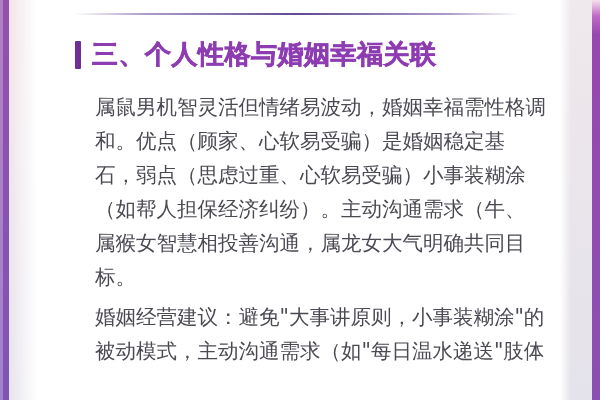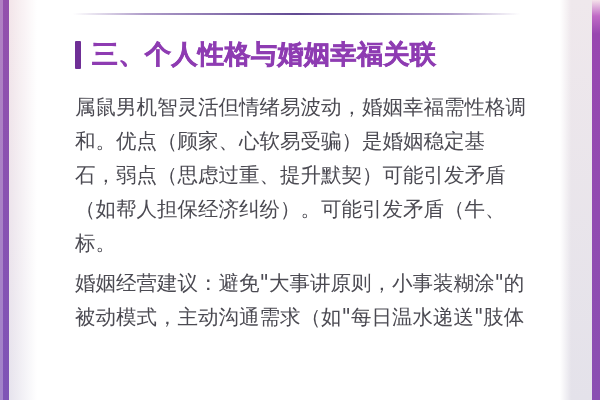--- a/index.html
+++ b/index.html
@@ -58,21 +58,21 @@
     color:var(--heading-purple,#8e3cb2);
     -webkit-text-stroke:.6px var(--heading-purple,#8e3cb2);
     white-space:nowrap;
   }
 
   .body-text {
     position:absolute; top:90px; left:38px; width:458px;
     color:var(--body-gray,#4b4a52);
     font-size:20.5px; line-height:34px; letter-spacing:0;
   }
-  .paragraph { display:block; }
+  .paragraph { display:block;margin-left:20px; }
   .paragraph + .paragraph { margin-top:6px; }
   .text-line { white-space:nowrap; overflow:visible; }
 </style>
 </head>
 <body>
 
 <div class="canvas">
 
   <div class="edge-bar-left"></div>
   <div class="gutter-left"></div>
@@ -82,22 +82,23 @@
 
     <div class="heading-row">
       <span class="heading-accent-bar"></span>
       <h1 class="section-title">三、个人性格与婚姻幸福关联</h1>
     </div>
 
     <div class="body-text">
       <div class="paragraph">
         <div class="text-line">属鼠男机智灵活但情绪易波动，婚姻幸福需性格调</div>
         <div class="text-line">和。优点（顾家、心软易受骗）是婚姻稳定基</div>
-        <div class="text-line">石，弱点（思虑过重、提升默契）可能引发矛盾</div>
-        <div class="text-line">（如帮人担保经济纠纷）。可能引发矛盾（牛、</div>
+        <div class="text-line">石，弱点（思虑过重、心软易受骗）小事装糊涂</div>
+        <div class="text-line">（如帮人担保经济纠纷）。主动沟通需求（牛、</div>
+        <div class="text-line">属猴女智慧相投善沟通，属龙女大气明确共同目</div>
         <div class="text-line">标。</div>
       </div>
       <div class="paragraph">
         <div class="text-line">婚姻经营建议：避免"大事讲原则，小事装糊涂"的</div>
         <div class="text-line">被动模式，主动沟通需求（如"每日温水递送"肢体</div>
       </div>
     </div>
   </div>
 
   <div class="gutter-right"></div>

